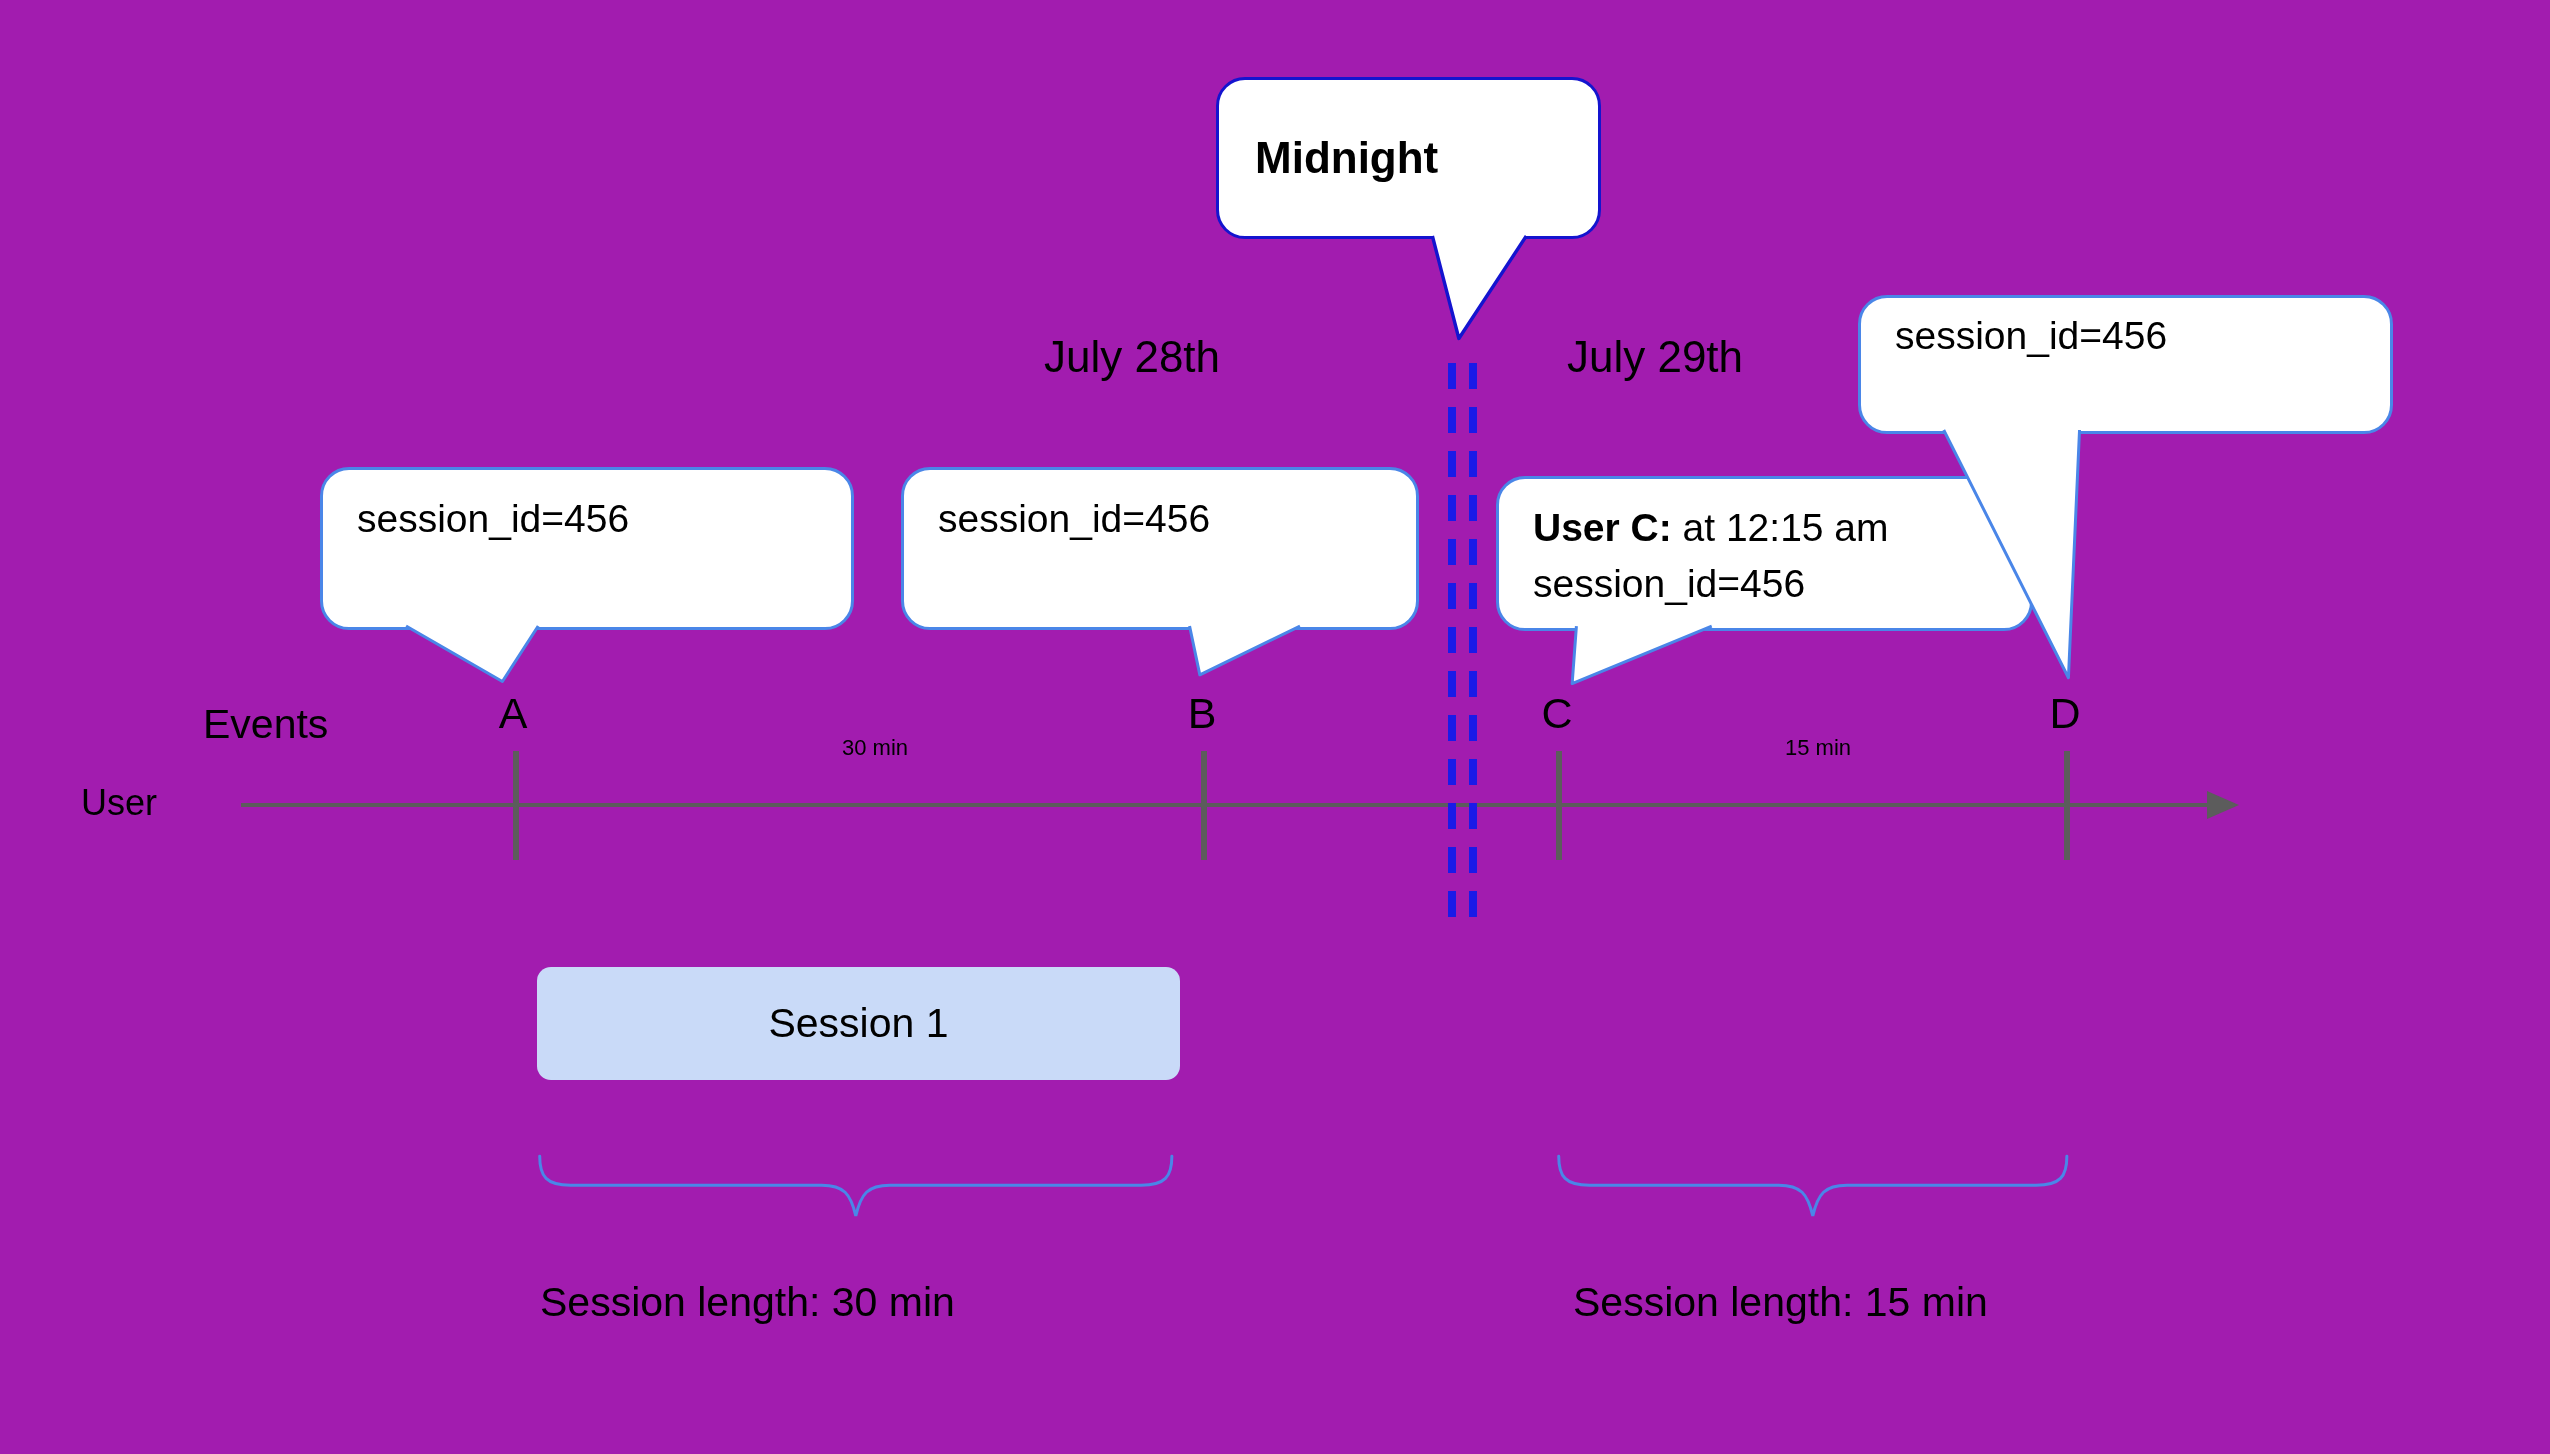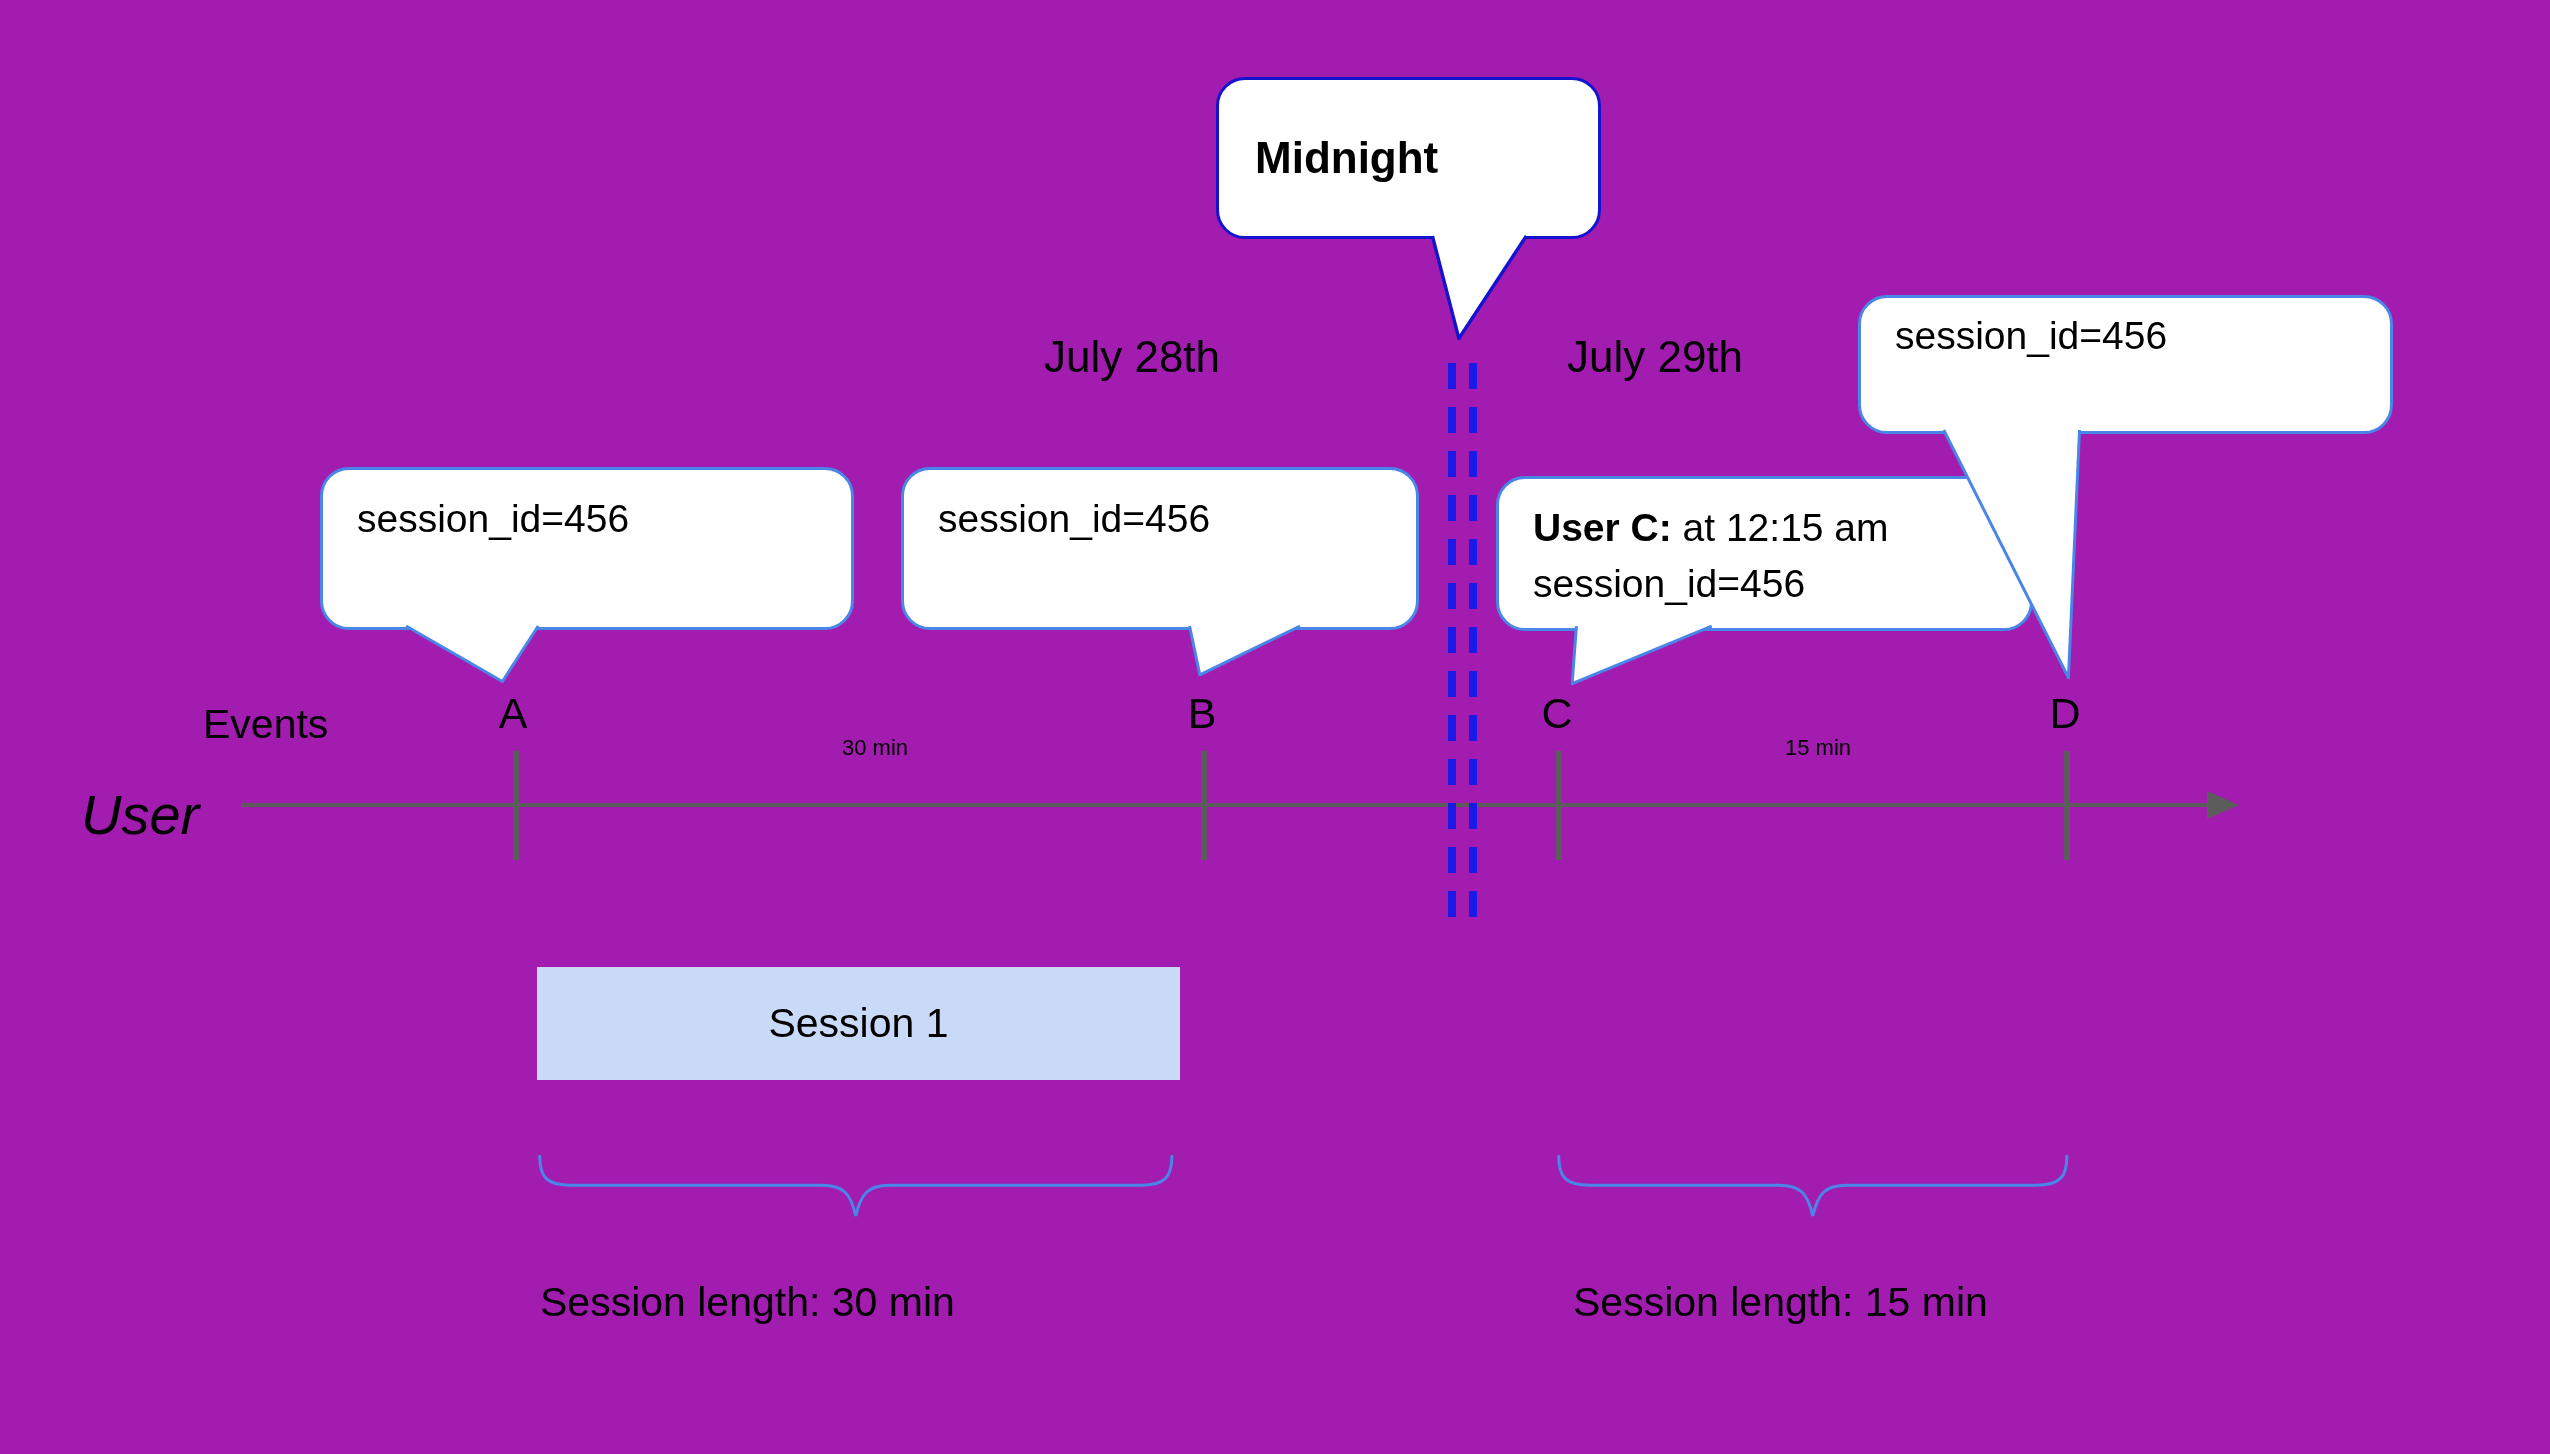--- a/index.html
+++ b/index.html
@@ -38,29 +38,29 @@
   .tick{position:absolute;top:751px;width:6px;height:109px;background:var(--line);z-index:2;}
   
   .dashline{
     position:absolute;top:363px;width:7.7px;height:568px;z-index:2;
     background:repeating-linear-gradient(to bottom,var(--dash) 0 26px,transparent 26px 44px);
   }
   
   .lbl{position:absolute;white-space:nowrap;}
   .lbl.center{transform:translateX(-50%);}
   .events-lbl{font-size:41px;}
-  .user-lbl{font-size:56px;font-style:italic;}
+  .user-lbl{font-size:36px;}
   .letter{font-size:43px;transform:translateX(-50%);}
   .gap-lbl{font-size:22px;}
   .date-lbl{font-size:44px;}
   .slen-lbl{font-size:41px;}
   
   .session{
     position:absolute;top:967px;height:113px;background:var(--session-fill);
-    display:flex;align-items:center;justify-content:center;font-size:41px;z-index:1;
+    display:flex;align-items:center;justify-content:center;font-size:41px;z-index:1;border-radius:14px;
   }
   .brace{position:absolute;overflow:visible;}
   .brace path{fill:none;stroke:var(--bubble-border);stroke-width:3.5;stroke-linecap:round;}
 </style>
 </head>
 <body>
 
 <div id="canvas">
 
   <div class="bubble midnight" style="left:1216px;top:77px;width:385px;height:162px;">

